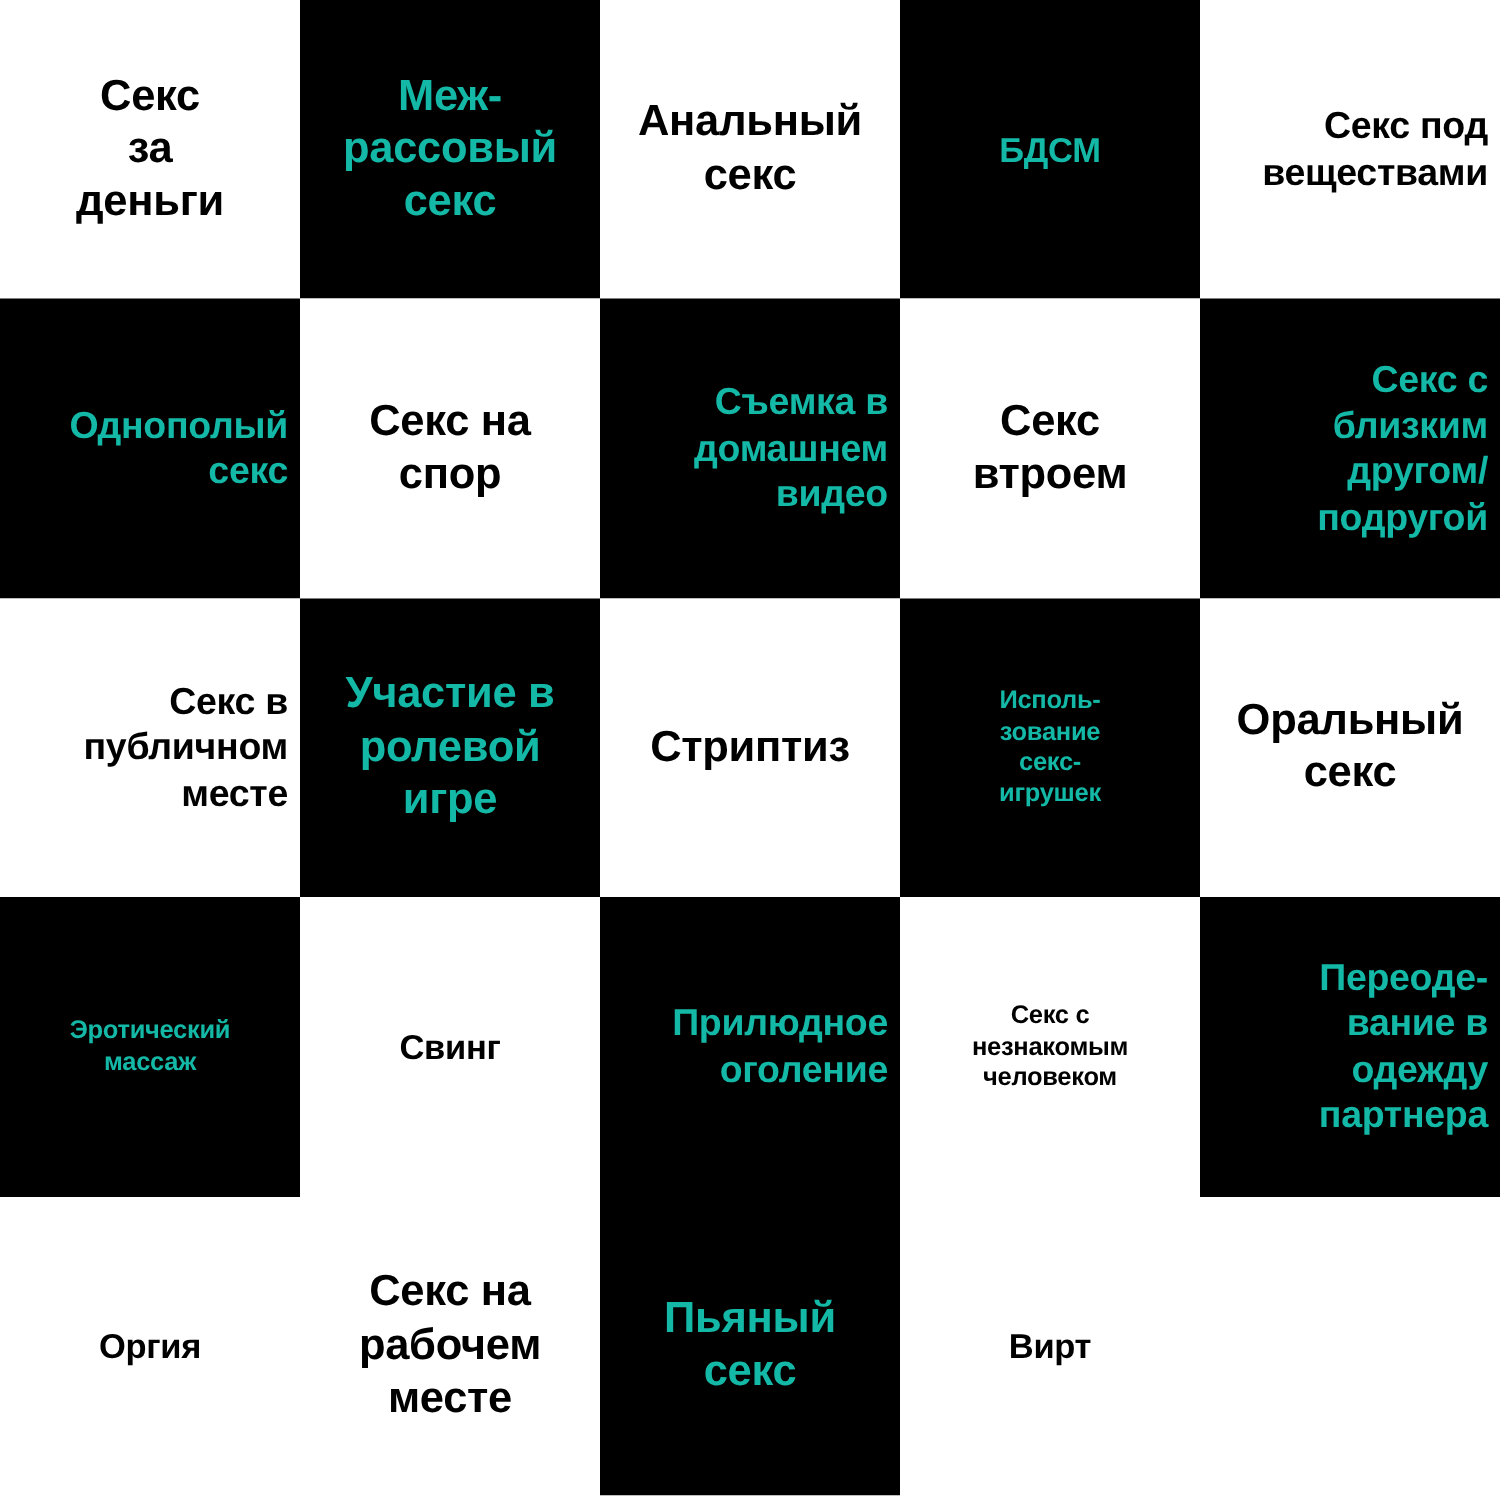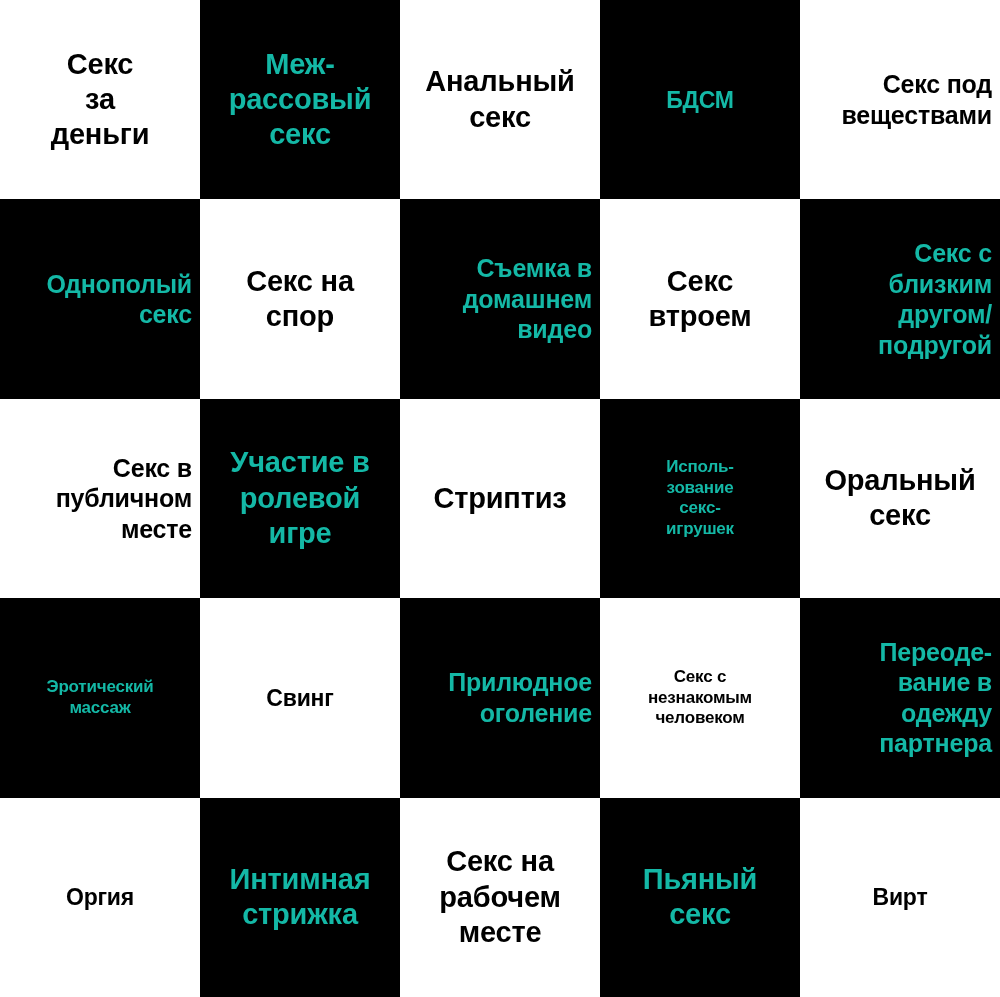--- a/index.html
+++ b/index.html
@@ -113,23 +113,20 @@
     </div>
     <div class="cell light fs-xs">
       <span>Секс с<br>незнакомым<br>человеком</span>
     </div>
     <div class="cell dark fs-sm">
       <span>Переоде-<br>вание в<br>одежду<br>партнера</span>
     </div>
     <div class="cell light fs-xl">
       <span>Оргия</span>
     </div>
-    <div class="cell dark fs-lg">
-      <span>Интимная<br>стрижка</span>
-    </div>
     <div class="cell light fs-lg">
       <span>Секс на<br>рабочем<br>месте</span>
     </div>
     <div class="cell dark fs-lg">
       <span>Пьяный<br>секс</span>
     </div>
     <div class="cell light fs-xl">
       <span>Вирт</span>
     </div>
   </div>

